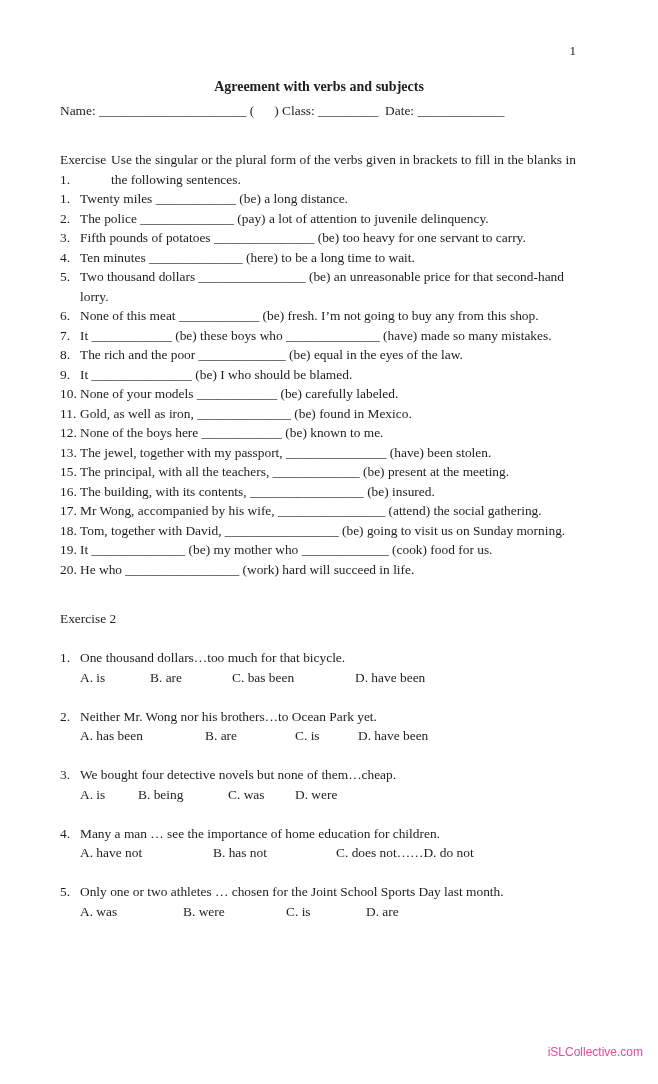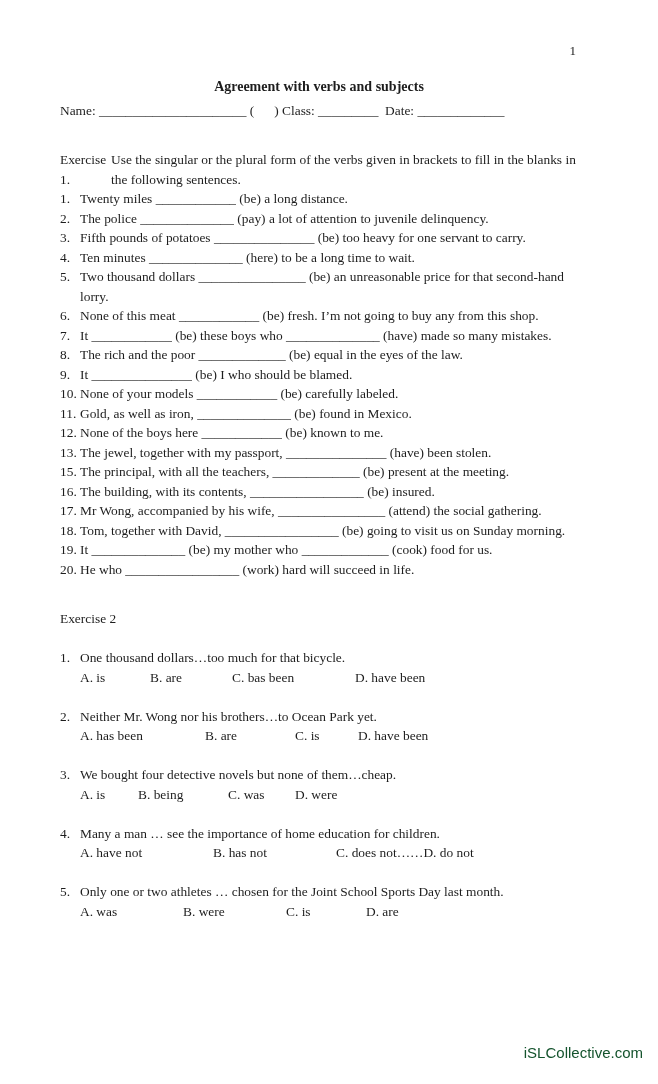--- a/index.html
+++ b/index.html
@@ -27,21 +27,21 @@
   .stem-row .txt{flex:1;}
   .opts{display:flex;padding-left:20px;}
   .opts .opt{flex:0 0 auto;white-space:pre;}
   .q1 .opt:nth-child(1){width:70px}.q1 .opt:nth-child(2){width:82px}.q1 .opt:nth-child(3){width:123px}
   .q2 .opt:nth-child(1){width:125px}.q2 .opt:nth-child(2){width:90px}.q2 .opt:nth-child(3){width:63px}
   .q3 .opt:nth-child(1){width:58px}.q3 .opt:nth-child(2){width:90px}.q3 .opt:nth-child(3){width:67px}
   .q4 .opt:nth-child(1){width:133px}.q4 .opt:nth-child(2){width:123px}
   .q5 .opt:nth-child(1){width:103px}.q5 .opt:nth-child(2){width:103px}.q5 .opt:nth-child(3){width:80px}
   .watermark{
     position:absolute;right:15px;bottom:22px;
-    font-family:"Liberation Sans",sans-serif;font-size:15px;color:#14532d;
+    font-family:"Liberation Sans",sans-serif;font-size:12px;color:#ec4899;
   }
 </style>
 </head>
 <body>
 
 <div class="page">
   <div class="page-number">1</div>
 
   <div class="content">
     <div class="title">Agreement with verbs and subjects</div>

